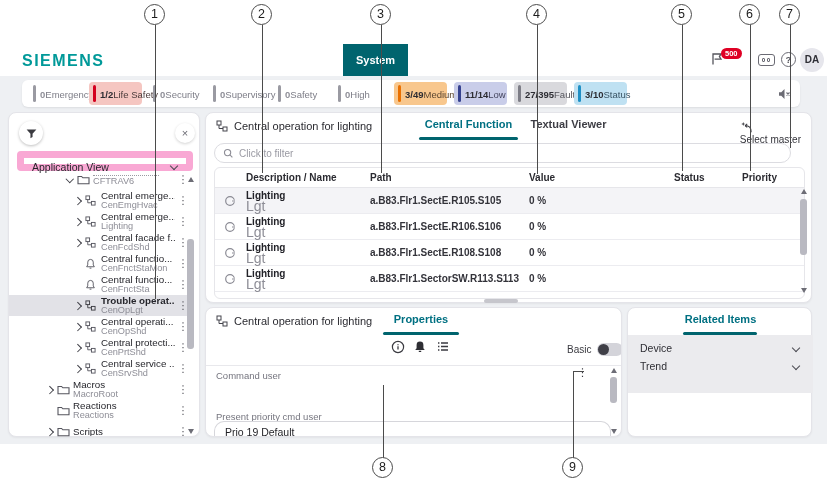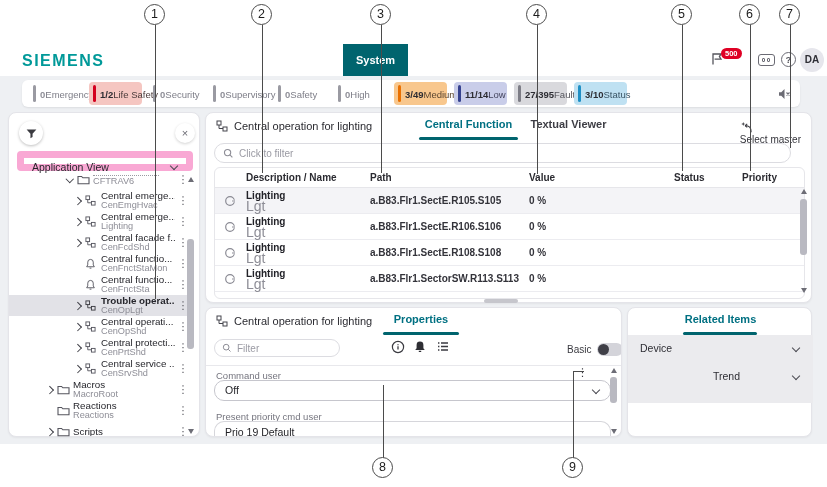--- a/index.html
+++ b/index.html
@@ -560,29 +560,20 @@
             <rect x="1" y="1" width="4" height="4" fill="none" stroke="#44444c"></rect>
             <rect x="7" y="7" width="4" height="4" fill="none" stroke="#44444c"></rect>
             <path d="M3 5v3.5h4" fill="none" stroke="#44444c"></path>
           </svg>
       </span>
       <span class="ptitle">Central operation for lighting</span>
       <span class="tab on" style="left:180px; width:70px;">Properties</span>
       <span class="tabline" style="left:177px; width:76px;"></span>
     </div>
 
-    <div class="filterpill propfilter" style="position:absolute;">
-      <span style="margin-right:5px;">
-        <svg width="10" height="10" viewBox="0 0 12 12">
-            <circle cx="5" cy="5" r="3.4" fill="none" stroke="#8d8d96" stroke-width="1.2"></circle>
-            <path d="M7.6 7.6l2.6 2.6" stroke="#8d8d96" stroke-width="1.2"></path>
-          </svg>
-      </span>
-      <input placeholder="Filter" style="">
-    </div>
     <span class="ticonbtn" style="left:185px;">
       <svg width="14" height="14" viewBox="0 0 14 14">
           <circle cx="7" cy="7" r="5.6" fill="none" stroke="#3a3a40" stroke-width="1.2"></circle>
           <path d="M7 6.2v3.4M7 4.2v1" stroke="#3a3a40" stroke-width="1.3"></path>
         </svg>
     </span>
     <span class="ticonbtn" style="left:207px;">
       <svg width="14" height="14" viewBox="0 0 14 14">
           <path d="M7 1.5a3.4 3.4 0 0 0-3.4 3.4v3.3L2.2 10h9.6l-1.4-1.8V4.9A3.4 3.4 0 0 0 7 1.5z" fill="#2e2e34"></path>
           <path d="M5.8 11.4h2.4" stroke="#2e2e34" stroke-width="1.4"></path>
@@ -594,45 +585,41 @@
         </svg>
     </span>
     <span class="basiclbl">Basic</span>
     <span class="toggle">
         <span class="knob"></span>
       </span>
     <div class="pdivider"></div>
 
     <span class="fieldlbl" style="top:62px;">Command user</span>
     <span class="fkebab">⋮</span>
-    <div class="dropdown">
-      <span>Off</span>
-      <span class="chevdn"></span>
-    </div>
 
     <span class="fieldlbl" style="top:103px;">Present priority cmd user</span>
     <div class="valfield">
       <span>Prio 19 Default</span>
     </div>
 
     <div class="vsb sb-props">
       <span class="arr up"></span>
       <span class="thumb"></span>
       <span class="arr dn"></span>
     </div>
   </div>
 
   <div class="card relcard">
     <span class="tab on" style="left:45px; width:95px;">Related Items</span>
     <span class="tabline" style="left:55px; width:74px;"></span>
     <div class="relrow" style="top:27px;">
       <span>Device</span>
       <span class="chevdn"></span>
     </div>
-    <div class="relrow" style="top:55px;text-align:center;">
+    <div class="relrow" style="top:45px;">
       <span>Trend</span>
       <span class="chevdn"></span>
     </div>
   </div>
 
   <div class="cline" style="left:155px; top:25px; height:274px;"></div>
   <div class="cline" style="left:262px; top:25px; height:148px;"></div>
   <div class="cline" style="left:381px; top:25px; height:148px;"></div>
   <div class="cline" style="left:537px; top:25px; height:149px;"></div>
   <div class="cline" style="left:682px; top:25px; height:146px;"></div>

